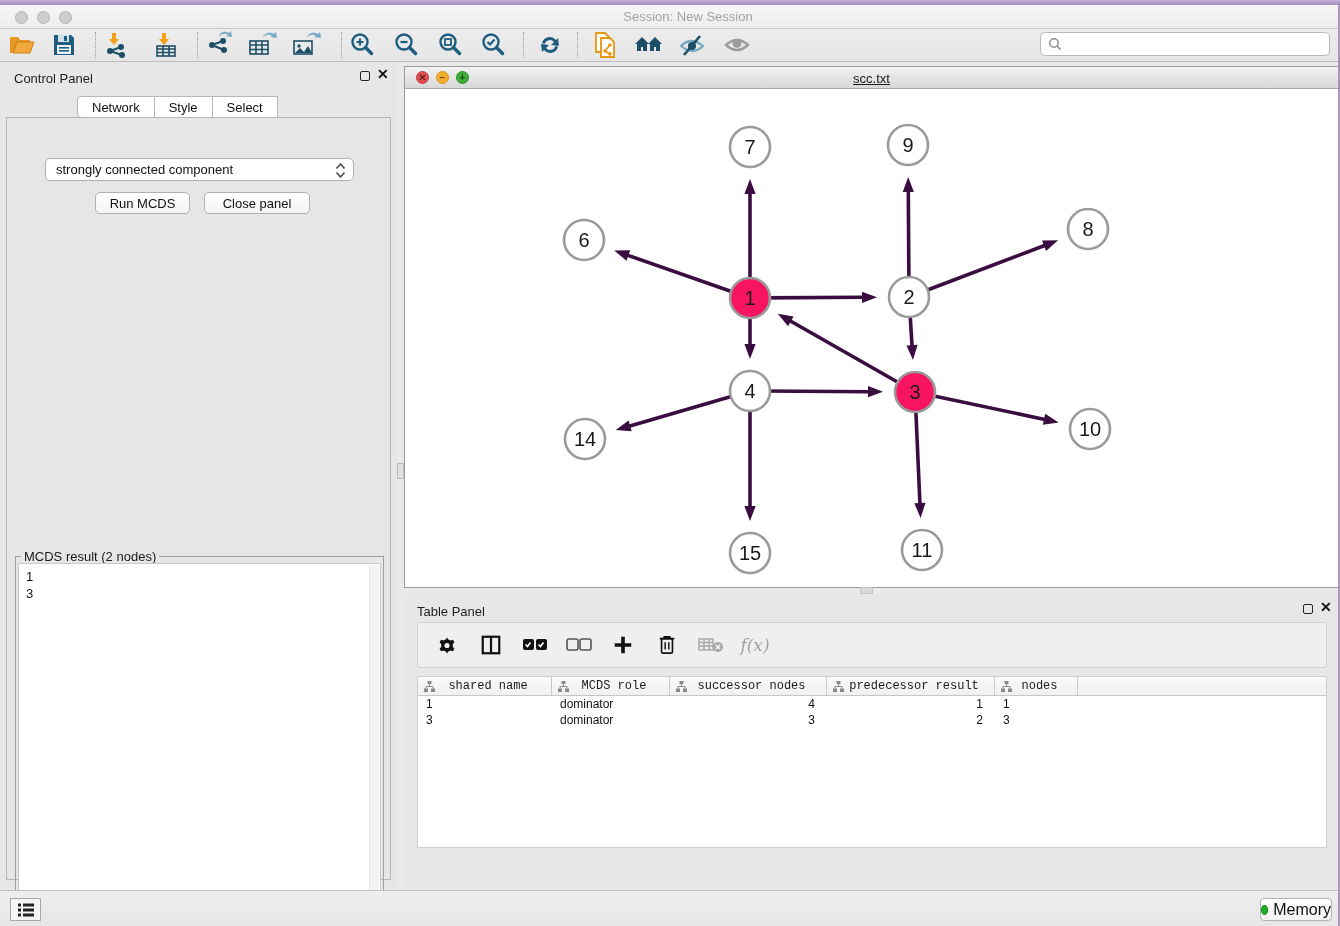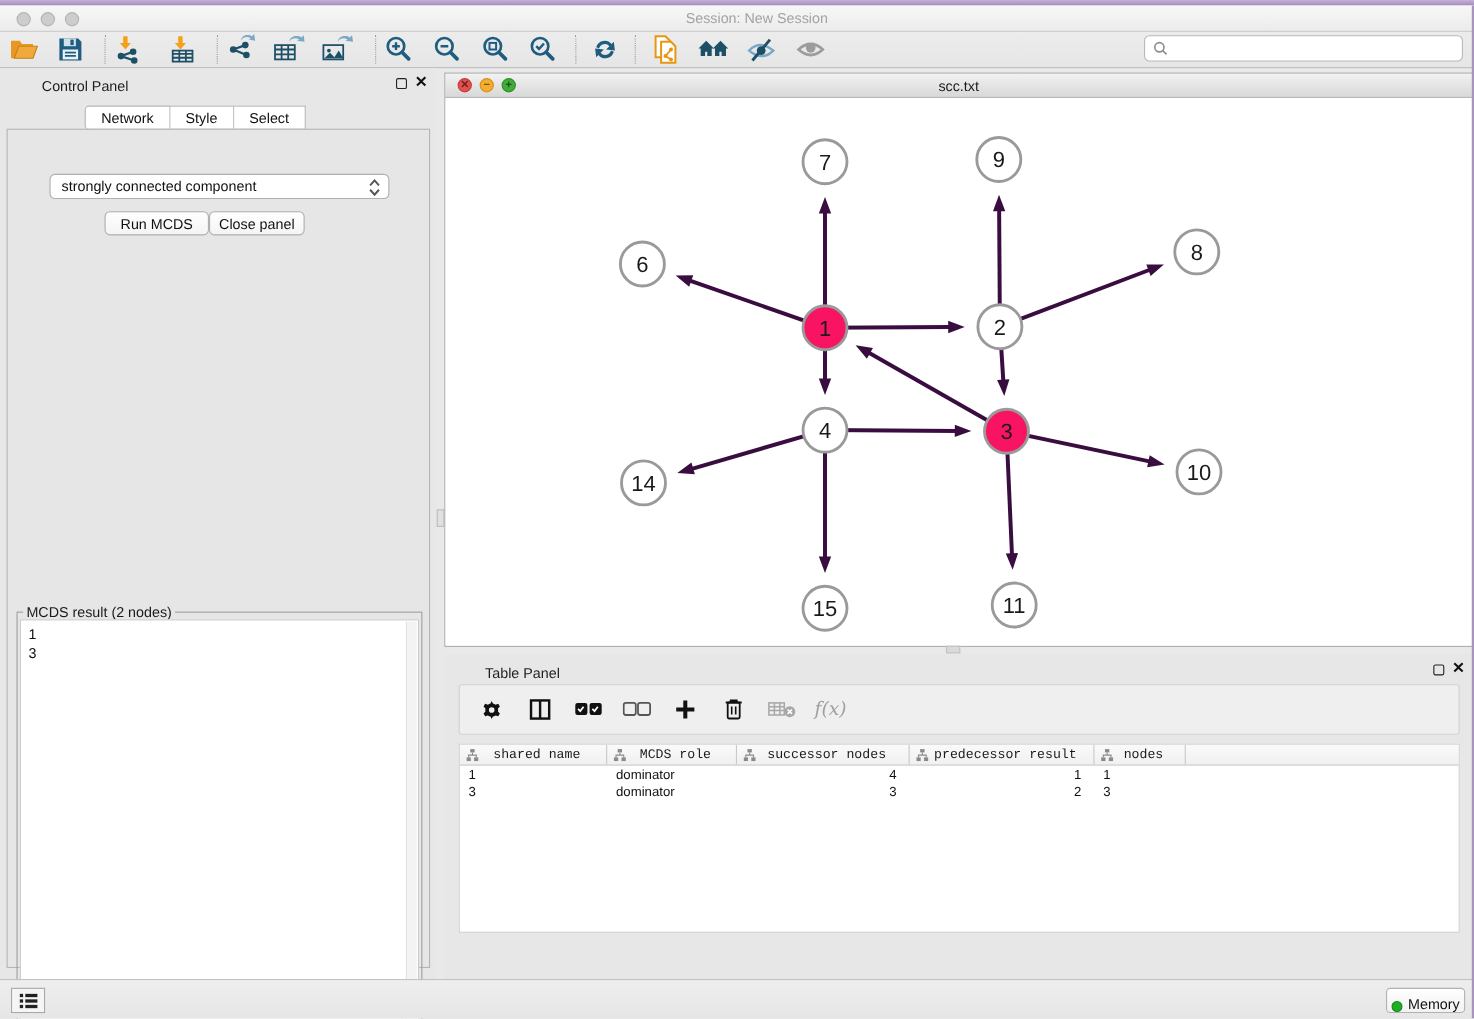--- a/index.html
+++ b/index.html
@@ -27,21 +27,21 @@
     border-left:1px dotted #9d9d9d; }
   .searchbox { position:absolute; left:1040px; top:3px; width:290px; height:24px;
     background:#fff; border:1px solid #b9b9b9; border-radius:5px;
     display:flex; align-items:center; padding-left:6px; }
   .searchbox input { border:none; outline:none; flex:1; font-size:12px; height:18px;
     font-family:"Liberation Sans",sans-serif; background:transparent; }
 
   
   .control-panel { position:absolute; left:0; top:62px; width:397px; height:828px; background:#e7e7e7; }
   .panel-head { position:absolute; left:0; top:0; width:100%; height:30px; }
-  .panel-title { position:absolute; left:14px; top:9px; font-size:13px; color:#1e1e1e;margin-left:24px; }
+  .panel-title { position:absolute; left:14px; top:9px; font-size:13px; color:#1e1e1e; }
   .float-btn, .close-btn { position:absolute; top:9px; font-size:12px; color:#111; cursor:pointer; line-height:12px; }
   .float-btn { width:10px; height:10px; border:1.5px solid #222; border-radius:2px; }
   .close-btn { font-weight:bold; font-size:14px; }
 
   .cp-tabs { position:absolute; top:34px; left:77px; height:22px; display:flex; }
   .tab-seg { height:22px; border:1px solid #b7b7b7; border-left:none; background:#fff;
     font-size:13px; color:#111; display:flex; align-items:center; justify-content:center;
     cursor:pointer; padding:0 14px; }
   .tab-seg.first { border-left:1px solid #b7b7b7; border-radius:4px 0 0 4px; }
   .tab-seg.last { border-radius:0 4px 4px 0;margin-top:36px; }
@@ -74,21 +74,21 @@
   .vsplit-grip { position:absolute; left:397px; top:463px; width:7px; height:16px;
     background:#e0e0e0; border:1px solid #bdbdbd; cursor:col-resize; }
   .hsplit-grip { position:absolute; left:860px; top:587px; width:13px; height:7px;
     background:#d9d9d9; border:1px solid #c2c2c2; cursor:row-resize; }
 
   
   .net-window { position:absolute; left:404px; top:66px; width:935px; height:522px;
     border:1px solid #9b9b9b; background:#fff; }
   .net-titlebar { position:absolute; left:0; top:0; width:100%; height:22px;
     background:linear-gradient(#f2f2f2,#d8d8d8); border-bottom:1px solid #a8a8a8; }
-  .net-title { position:absolute; width:100%; text-align:center; top:4px; font-size:13px; color:#1c1c1c; }
+  .net-title { position:absolute; width:100%; text-align:center; top:4px; font-size:13px; color:#1c1c1c;text-decoration:underline; }
   .nt-btn { position:absolute; top:4px; width:13px; height:13px; border-radius:50%;
     font-size:10px; line-height:12px; text-align:center; color:rgba(0,0,0,.55);
     cursor:pointer; font-weight:bold; }
   .net-canvas { position:absolute; left:0; top:22px; width:933px; height:498px; background:#fff; }
 
   
   .table-panel { position:absolute; left:404px; top:595px; width:936px; height:295px; background:#e7e7e7; }
   .tp-toolbar { position:absolute; left:13px; top:27px; width:910px; height:46px;
     background:#efefef; border:1px solid #d2d2d2; border-radius:3px;
     display:flex; align-items:center; gap:14px; padding-left:14px; }
@@ -108,22 +108,22 @@
   .tp-tabs { position:absolute; left:0; top:268px; width:100%; display:flex; justify-content:center; }
 
   
   .statusbar { position:absolute; left:0; top:890px; width:100%; height:36px;
     background:linear-gradient(#eeeeee,#e6e6e6); border-top:1px solid #c2c2c2; }
   .sb-left-btn { position:absolute; left:10px; top:7px; width:31px; height:23px;
     background:#f5f5f5; border:1px solid #a8a8a8; display:flex; align-items:center;
     justify-content:center; cursor:pointer; }
   .memory-btn { position:absolute; right:8px; top:7px; width:72px; height:23px;
     background:linear-gradient(#fff,#f2f2f2); border:1px solid #b2b2b2; border-radius:4px;
-    display:flex; align-items:flex-end; justify-content:center; gap:5px;
-    font-size:13px; color:#111; cursor:pointer; }
+    display:flex; align-items:center; justify-content:center; gap:5px;
+    font-size:16px; color:#111; cursor:pointer; }
   .mem-dot { width:10px; height:10px; border-radius:50%; background:#1fae27; border:1px solid #148a1b; }
 
   svg { display:block; }
 </style>
 </head>
 <body>
 
 <div id="root">
   <div class="purple-strip"></div>
   <div class="right-edge"></div>
@@ -291,21 +291,21 @@
       <div class="dropdown">
         <span>strongly connected component</span>
         <span class="dd-arrows">
           <svg width="13" height="17" viewBox="0 0 13 17">
               <path d="M2.5 6.5L6.5 2l4 4.5" fill="none" stroke="#555" stroke-width="1.8"></path>
               <path d="M2.5 10.5l4 4.5 4-4.5" fill="none" stroke="#555" stroke-width="1.8"></path>
             </svg>
         </span>
       </div>
       <div class="btn" style="left:88px;width:95px">Run MCDS</div>
-      <div class="btn" style="left:183px;width:87px">Close panel</div>
+      <div class="btn" style="left:197px;width:106px">Close panel</div>
       <div class="groupbox">
         <span class="groupbox-legend">MCDS result (2 nodes)</span>
         <div class="result-area" id="result-area">
           <div class="result-scroll"></div>
         <div>1</div>
             <div>3</div>
           </div>
       </div>
     </div>
   </div>

